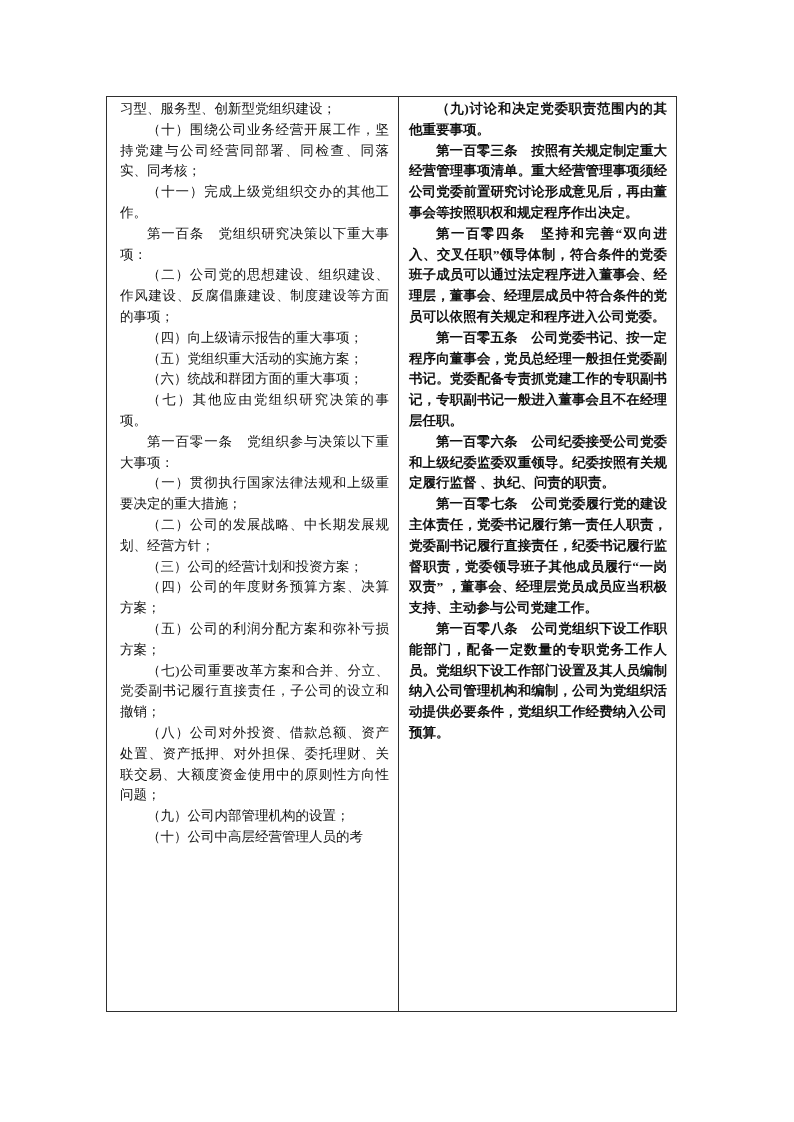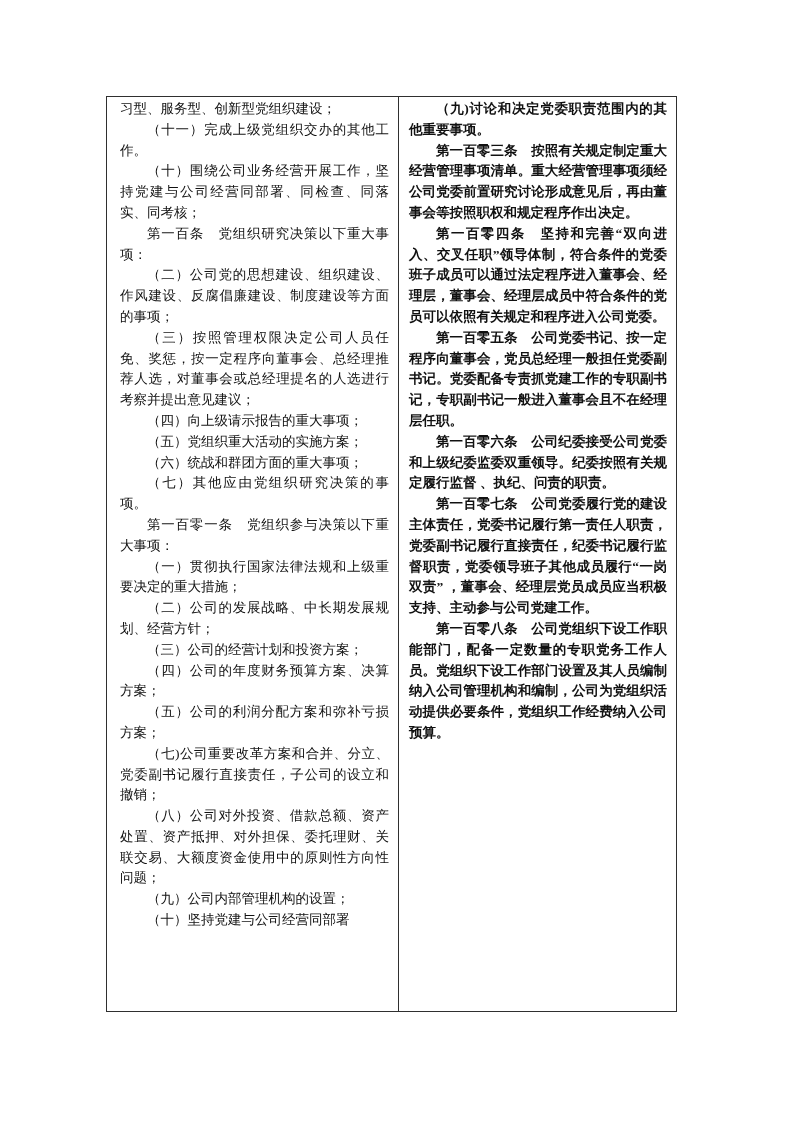--- a/index.html
+++ b/index.html
@@ -58,39 +58,38 @@
   }
   .para.indent{ text-indent:2em;font-family:Liberation Serif, serif; }
 </style>
 </head>
 <body>
 
 <div class="doc-page">
   <div class="doc-table">
     <div class="cell left">
         <p class="para">习型、服务型、创新型党组织建设；</p>
+        <p class="para indent">（十）围绕公司业务经营开展工作，坚持党建与公司经营同部署、同检查、同落实、同考核；</p>
         <p class="para indent">（十一）完成上级党组织交办的其他工作。</p>
-        <p class="para indent">（十）围绕公司业务经营开展工作，坚持党建与公司经营同部署、同检查、同落实、同考核；</p>
         <p class="para indent">第一百条　党组织研究决策以下重大事项：</p>
         <p class="para indent">（二）公司党的思想建设、组织建设、作风建设、反腐倡廉建设、制度建设等方面的事项；</p>
-        <p class="para indent">（三）按照管理权限决定公司人员任免、奖惩，按一定程序向董事会、总经理推荐人选，对董事会或总经理提名的人选进行考察并提出意见建议；</p>
         <p class="para indent">（四）向上级请示报告的重大事项；</p>
         <p class="para indent">（五）党组织重大活动的实施方案；</p>
         <p class="para indent">（六）统战和群团方面的重大事项；</p>
         <p class="para indent">（七）其他应由党组织研究决策的事项。</p>
         <p class="para indent">第一百零一条　党组织参与决策以下重大事项：</p>
         <p class="para indent">（一）贯彻执行国家法律法规和上级重要决定的重大措施；</p>
         <p class="para indent">（二）公司的发展战略、中长期发展规划、经营方针；</p>
         <p class="para indent">（三）公司的经营计划和投资方案；</p>
         <p class="para indent">（四）公司的年度财务预算方案、决算方案；</p>
         <p class="para indent">（五）公司的利润分配方案和弥补亏损方案；</p>
         <p class="para indent">（七)公司重要改革方案和合并、分立、党委副书记履行直接责任，子公司的设立和撤销；</p>
         <p class="para indent">（八）公司对外投资、借款总额、资产处置、资产抵押、对外担保、委托理财、关联交易、大额度资金使用中的原则性方向性问题；</p>
         <p class="para indent">（九）公司内部管理机构的设置；</p>
-        <p class="para indent">（十）坚持党建与公司经营同部署</p>
+        <p class="para indent">（十）公司中高层经营管理人员的考</p>
       </div>
     <div class="cell right">
         <p class="para indent">（九)讨论和决定党委职责范围内的其他重要事项。</p>
         <p class="para indent">第一百零三条　按照有关规定制定重大经营管理事项清单。重大经营管理事项须经公司党委前置研究讨论形成意见后，再由董事会等按照职权和规定程序作出决定。</p>
         <p class="para indent">第一百零四条　坚持和完善“双向进入、交叉任职”领导体制，符合条件的党委班子成员可以通过法定程序进入董事会、经理层，董事会、经理层成员中符合条件的党员可以依照有关规定和程序进入公司党委。</p>
         <p class="para indent">第一百零五条　公司党委书记、按一定程序向董事会，党员总经理一般担任党委副书记。党委配备专责抓党建工作的专职副书记，专职副书记一般进入董事会且不在经理层任职。</p>
         <p class="para indent">第一百零六条　公司纪委接受公司党委和上级纪委监委双重领导。纪委按照有关规定履行监督 、执纪、问责的职责。</p>
         <p class="para indent">第一百零七条　公司党委履行党的建设主体责任，党委书记履行第一责任人职责，党委副书记履行直接责任，纪委书记履行监督职责，党委领导班子其他成员履行“一岗双责” ，董事会、经理层党员成员应当积极支持、主动参与公司党建工作。</p>
         <p class="para indent">第一百零八条　公司党组织下设工作职能部门，配备一定数量的专职党务工作人员。党组织下设工作部门设置及其人员编制纳入公司管理机构和编制，公司为党组织活动提供必要条件，党组织工作经费纳入公司预算。</p>
       </div>

